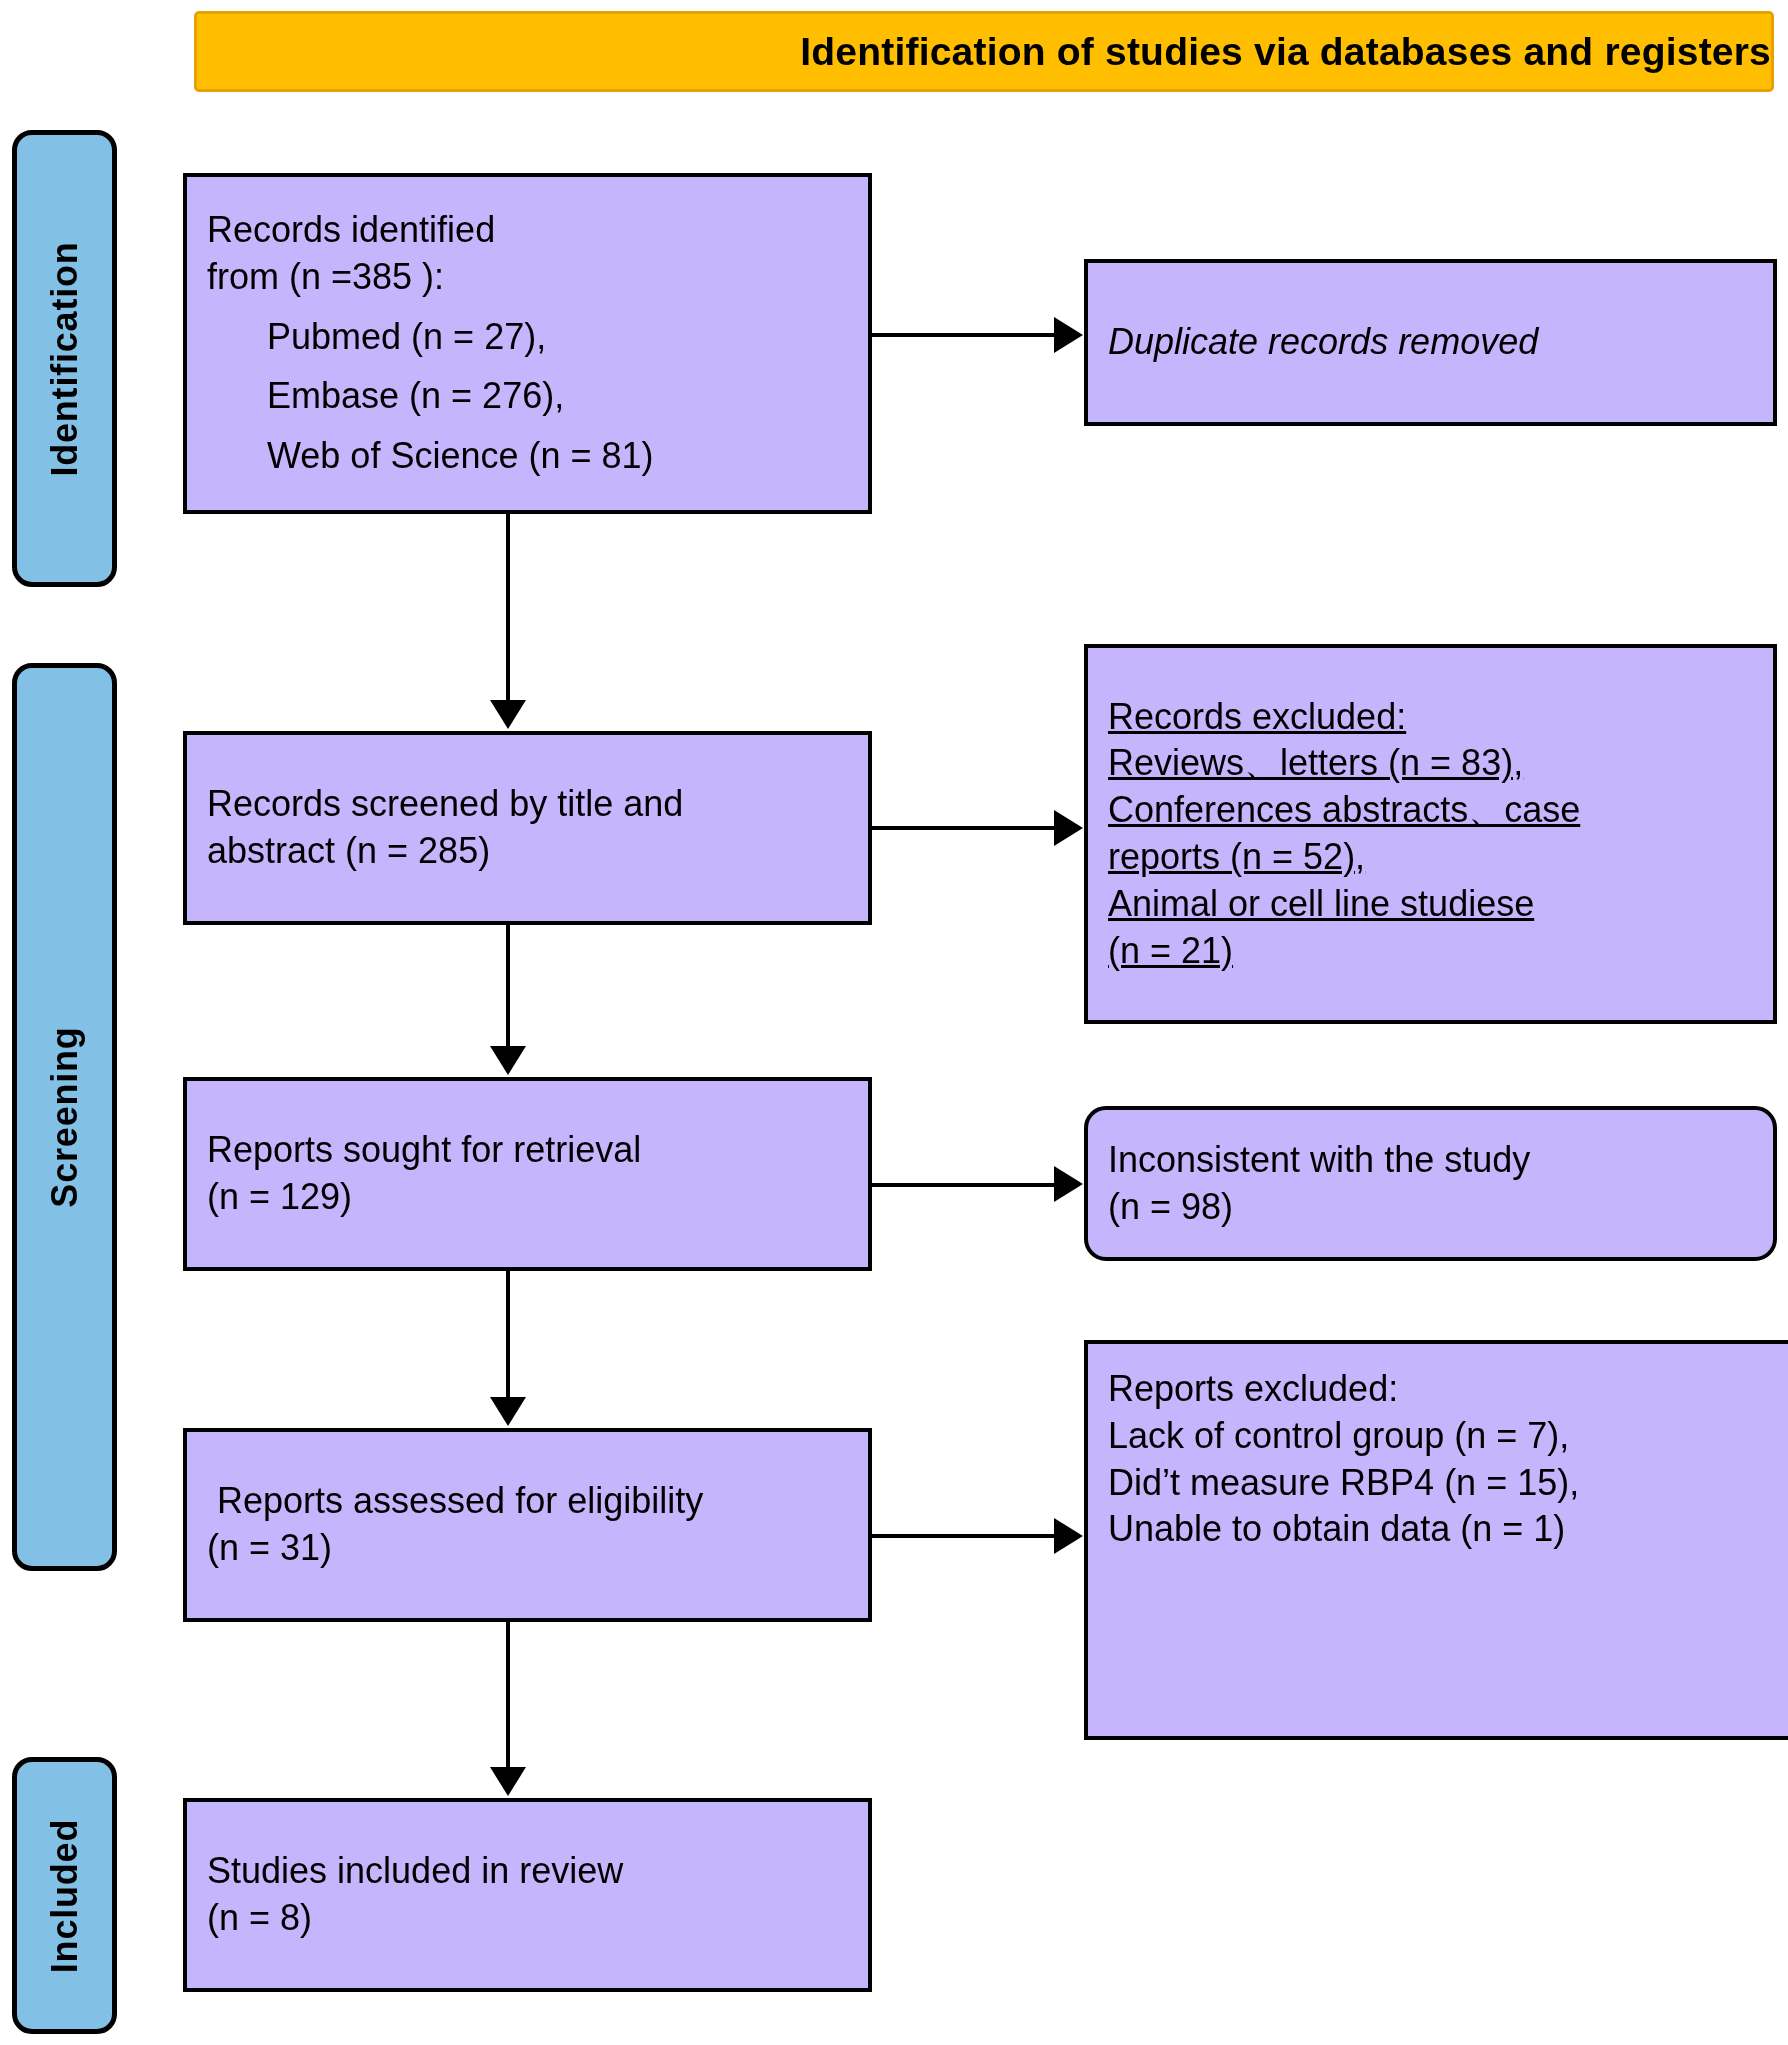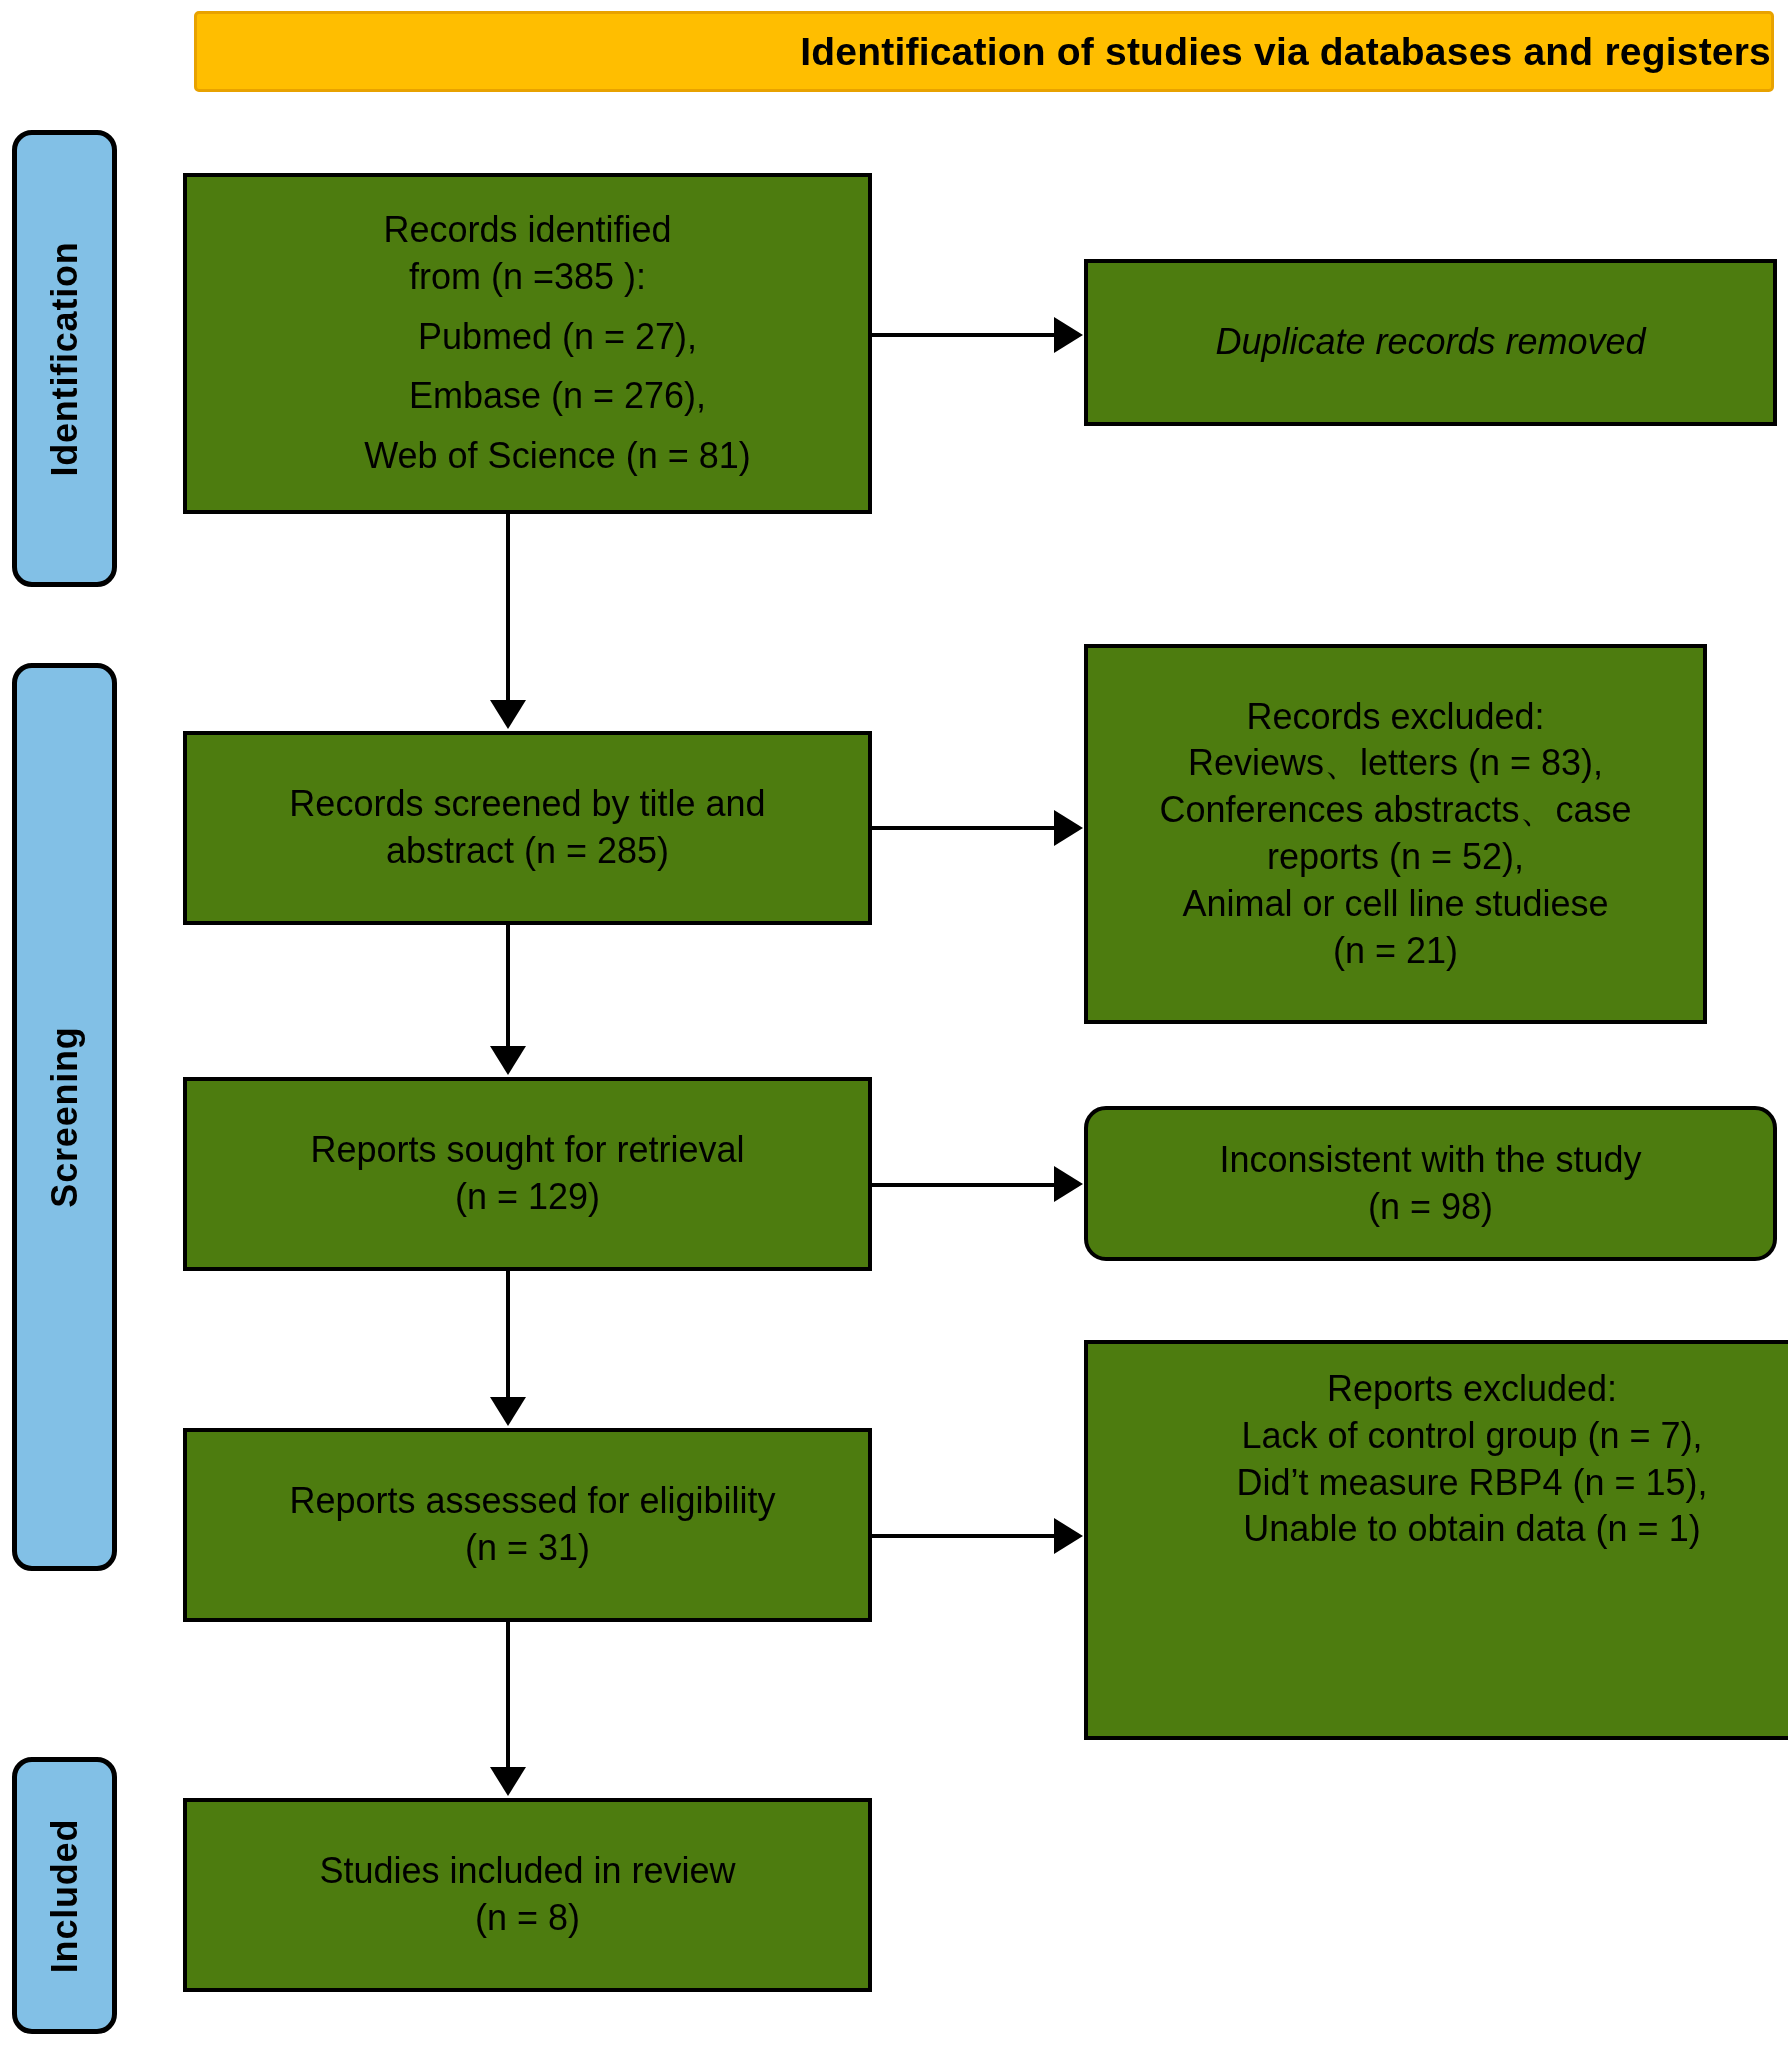--- a/index.html
+++ b/index.html
@@ -63,47 +63,46 @@
     color: #000000;
     letter-spacing: 0.8px;
   }
   #stage-identification { top: 130px;  height: 457px; }
   #stage-screening     { top: 663px;  height: 908px; }
   #stage-included      { top: 1757px; height: 277px; }
 
   
   .box {
     position: absolute;
-    background: #4d7c0f;
+    background: #c4b5fd;
     border: 4.6px solid #000000;
     box-sizing: border-box;
     display: flex;
     flex-direction: column;
     justify-content: center;
-    text-align: center;
   }
   .box-lines {
     padding: 0 20px;
     font-size: 36px;
     line-height: 1.30;
     color: #000000;
   }
   .box-lines .ln { white-space: pre; }
   .indent { padding-left: 60px; margin-top: 13px; }
 
   
   #box-identified  { left: 183px; top: 173px;  width: 689px; height: 341px; }
   #box-screened    { left: 183px; top: 731px;  width: 689px; height: 194px; }
   #box-sought      { left: 183px; top: 1077px; width: 689px; height: 194px; }
   #box-assessed    { left: 183px; top: 1428px; width: 689px; height: 194px; }
   #box-included    { left: 183px; top: 1798px; width: 689px; height: 194px; }
 
   
   #box-duplicates  { left: 1084px; top: 259px;  width: 693px; height: 167px; font-style: italic; }
-  #box-rec-excl    { left: 1084px; top: 644px;  width: 623px; height: 380px; }
+  #box-rec-excl    { left: 1084px; top: 644px;  width: 693px; height: 380px; text-decoration: underline; }
   #box-inconsist   { left: 1084px; top: 1106px; width: 693px; height: 155px; border-radius: 22px; }
   #box-rep-excl    { left: 1084px; top: 1340px; width: 776px; height: 400px; }
   .vline {
     position: absolute;
     width: 3.9px;
     background: #000000;
   }
   .hline {
     position: absolute;
     height: 3.9px;

